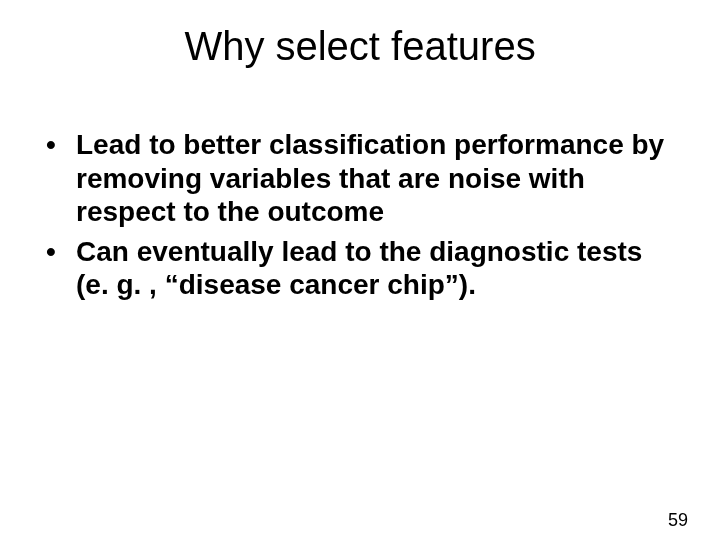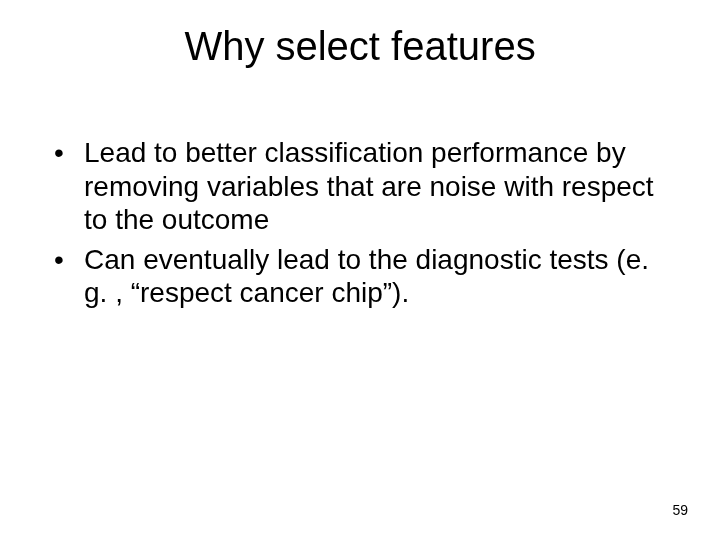--- a/index.html
+++ b/index.html
@@ -31,52 +31,53 @@
   .body {
     position: absolute;
     top: 128px;
     left: 40px;
     right: 40px;
     font-size: 28px;
     line-height: 1.2;
   }
   ul.bullets {
     list-style: none;
-    margin: 8px;
+    margin: 0;
     padding: 0;
+    font-weight: bold;
   }
   ul.bullets > li {
     position: relative;
     padding-left: 36px;
     margin-bottom: 6px;
   }
   ul.bullets > li::before {
     content: "•";
     position: absolute;
     left: 6px;
     top: 0;
     font-size: 28px;
     line-height: 1.2;
   }
   .page-num {
     position: absolute;
     right: 28px;
-    bottom: 22px;
-    font-size: 14px;
+    bottom: 9px;
+    font-size: 18px;
   }
 </style>
 </head>
 <body>
 
 <div class="slide">
 
   <div class="title">Why select features</div>
 
   <div class="body">
     <ul class="bullets">
       <li>Lead to better classification performance by removing variables that are noise with respect to the outcome</li>
-      <li>Can eventually lead to the diagnostic tests (e. g. , “respect cancer chip”).</li>
+      <li>Can eventually lead to the diagnostic tests (e. g. , “disease cancer chip”).</li>
     </ul>
   </div>
 
   <div class="page-num">59</div>
 
 </div>
 
 </body></html>

